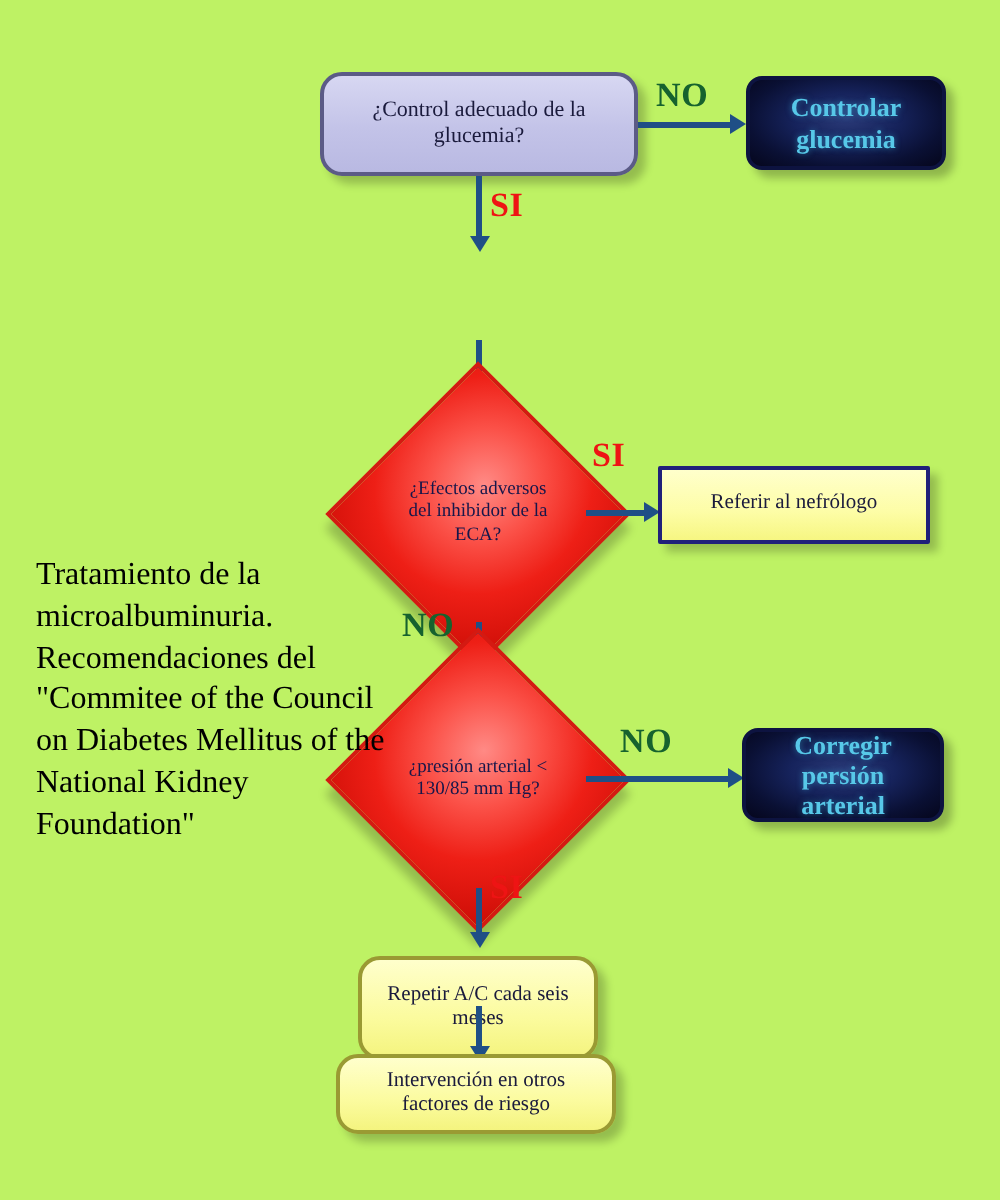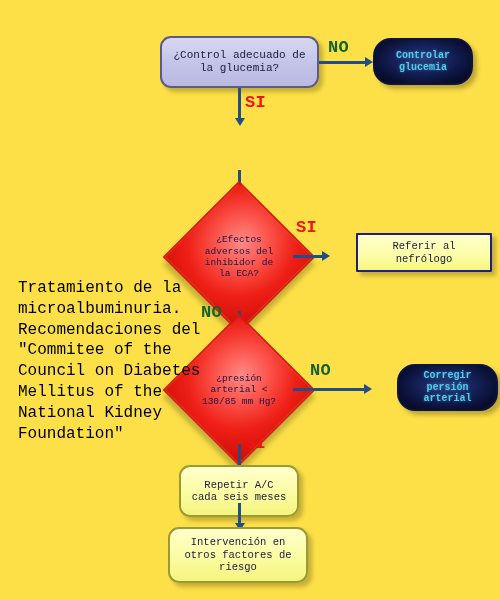--- a/index.html
+++ b/index.html
@@ -4,22 +4,22 @@
 <style>
   html, body {
     margin: 0;
     padding: 0;
     background: #ffffff;
   }
   #canvas {
     position: relative;
     width: 500px;
     height: 600px;
-    background: #fde047;
-    font-family: Liberation Mono, monospace;
+    background: #bef264;
+    font-family: Liberation Serif, serif;
     overflow: hidden;
   }
 
   
   .node {
     position: absolute;
     box-sizing: border-box;
     display: flex;
     align-items: center;
     justify-content: center;
@@ -48,30 +48,29 @@
   }
 
   
   .box-yellow-square {
     background: linear-gradient(180deg,#ffffcc 0%, #fdfda6 60%, #f6f682 100%);
     border: 2px solid #20207a;
     border-radius: 1px;
     color: #1a1a3c;
     font-size: 10.5px;
     box-shadow: 4px 4px 4px rgba(0,0,0,0.22);
-    margin-left: 27px;
   }
 
   
   .box-navy {
     background: radial-gradient(ellipse at 50% 45%, #2a3a78 0%, #16235c 38%, #0a1034 72%, #05061c 100%);
     border: 2px solid #0d1340;
-    border-radius: 18px;
+    border-radius: 8px;
     color: #57c8e8;
-    font-size: 10px;
+    font-size: 13px;
     font-weight: bold;
     box-shadow: 4px 4px 4px rgba(0,0,0,0.25);
     text-shadow: 0 0 3px rgba(60,180,220,0.55);
   }
 
   
   .diamond-wrap {
     position: absolute;
   }
   .diamond-shape {
@@ -181,28 +180,28 @@
 
   <div class="diamond-wrap" style="left:185px; top:336px; width:108px; height:108px;">
     <div class="diamond-shape"></div>
     <div class="diamond-label">¿presión arterial &lt; 130/85 mm Hg?</div>
   </div>
 
   <div class="hline" style="left:293px; top:388px; width:72px;"></div>
   <div class="arrow-right" style="left:364px; top:384px;"></div>
   <div class="edge-label lbl-no" style="left:310px; top:361px;">NO</div>
 
-  <div class="node box-navy" style="left:371px; top:364px; width:101px; height:47px; padding:3px 6px;margin-left:26px;">Corregir persión arterial</div>
+  <div class="node box-navy" style="left:371px; top:364px; width:101px; height:47px; padding:3px 6px;">Corregir persión arterial</div>
 
   <div class="vline" style="left:238px; top:444px; height:26px;"></div>
   <div class="arrow-down" style="left:234.5px; top:466px;"></div>
   <div class="edge-label lbl-si" style="left:245px; top:434px;">SI</div>
 
-  <div class="node box-yellow-round" style="left:179px; top:465px; width:120px; height:52px; padding:19px 8px;">Repetir A/C cada seis meses</div>
+  <div class="node box-yellow-round" style="left:179px; top:478px; width:120px; height:52px; padding:19px 8px;">Repetir A/C cada seis meses</div>
 
   <div class="vline" style="left:238px; top:503px; height:24px;"></div>
   <div class="arrow-down" style="left:234.5px; top:523px;"></div>
 
-  <div class="node box-yellow-round" style="left:168px; top:527px; width:140px; height:56px; padding:3px 8px;">Intervención en otros factores de riesgo</div>
+  <div class="node box-yellow-round" style="left:168px; top:527px; width:140px; height:40px; padding:3px 8px;">Intervención en otros factores de riesgo</div>
 
   <div class="annotation" style="left:18px; top:278px;">Tratamiento de la microalbuminuria. Recomendaciones del "Commitee of the Council on Diabetes Mellitus of the National Kidney Foundation"</div>
 
 </div>
 
 </body></html>

